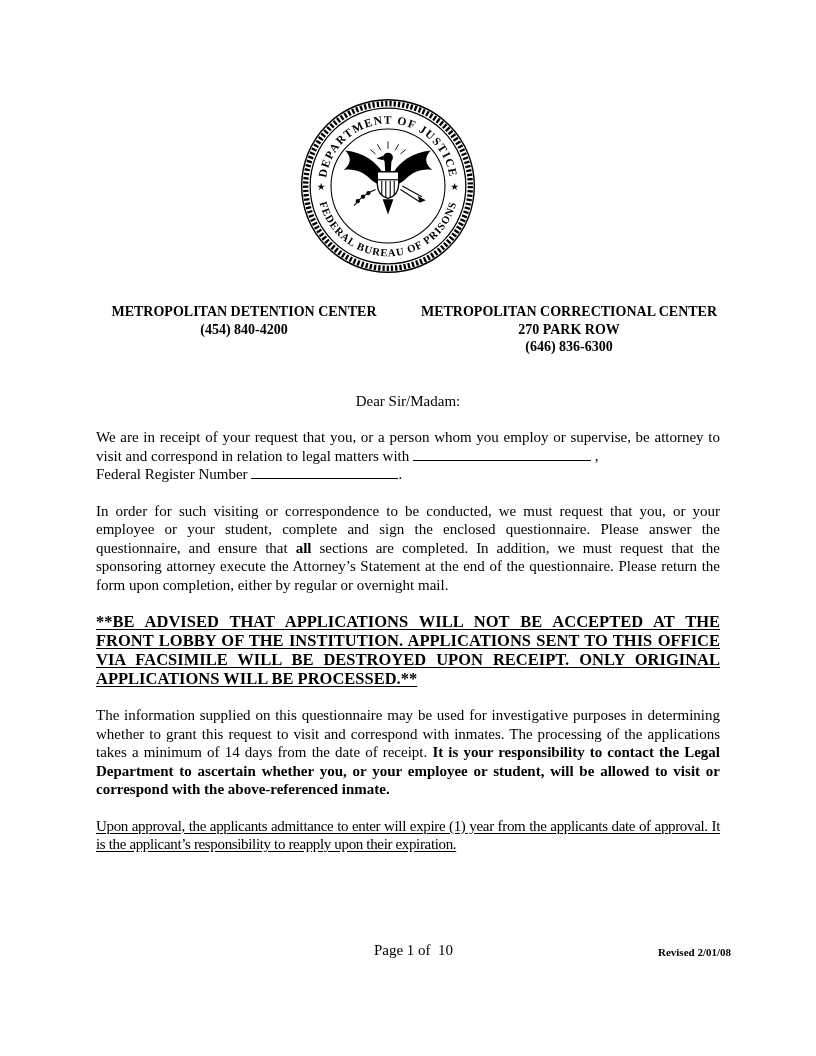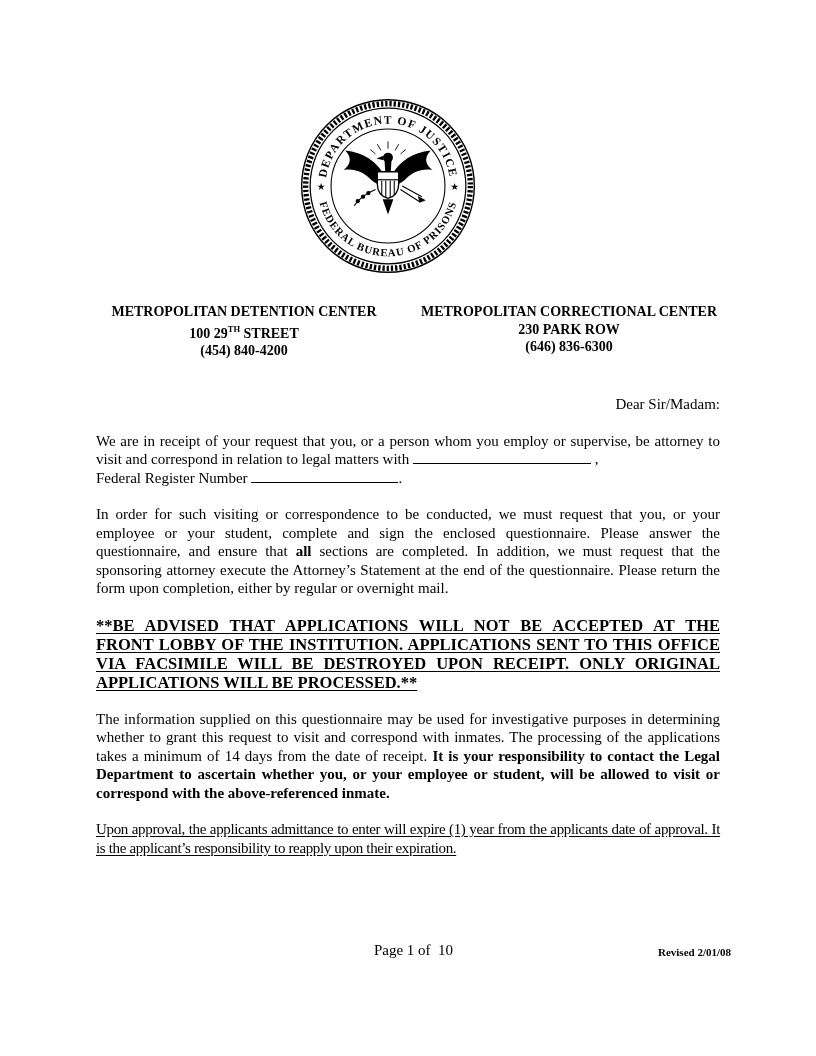--- a/index.html
+++ b/index.html
@@ -23,21 +23,21 @@
   .letterhead { display: flex; justify-content: space-between; margin-top: 24px; margin-left: 8px; }
   .lh-col { text-align: center; font-weight: bold; font-size: 14px; line-height: 17.5px; }
   .lh-col.left { width: 280px; }
   .lh-col.right { width: 302px; }
   .lh-line { white-space: pre; }
   .lh-line sup { font-size: 8.5px; vertical-align: super; }
 
   
   .body-text { margin-top: 36px; font-size: 15px; line-height: 18.5px; }
   .body-text p { margin: 18px 0 0 0; text-align: justify; }
-  p.salutation { text-align: right; }
+  p.salutation { text-align: center; }
   .blank { display: inline-block; border-bottom: 1px solid #000; height: 13px; vertical-align: baseline; }
   .blank-long  { width: 178px; }
   .blank-short { width: 147px; }
   .bold { font-weight: bold; }
   .warning {
     font-weight: bold;
     font-size: 16.5px;
     line-height: 19px;
     text-decoration: underline;
     text-underline-offset: 2px;
@@ -125,26 +125,25 @@
         </g>
       </g>
     </svg>
   </div>
 
   <div class="content">
 
     <div class="letterhead">
       <div class="lh-col left">
         <div class="lh-line">METROPOLITAN DETENTION CENTER</div>
-        <div class="lh-line"><span>100 29</span><sup>TH</sup><span> STREET</span></div>
         <div class="lh-line">(454) 840-4200</div>
       </div>
       <div class="lh-col right">
         <div class="lh-line">METROPOLITAN CORRECTIONAL CENTER</div>
-        <div class="lh-line">230 PARK ROW</div>
+        <div class="lh-line">270 PARK ROW</div>
         <div class="lh-line">(646) 836-6300</div>
       </div>
     </div>
 
     <div class="body-text">
       <p class="salutation">Dear Sir/Madam:</p>
 
       <p>
         <span>We are in receipt of your request that you, or a person whom you employ or supervise, be attorney to visit and correspond in relation to legal matters with </span><span class="blank blank-long"></span><span> ,</span><br>
         <span>Federal Register Number </span><span class="blank blank-short"></span><span>.</span>

